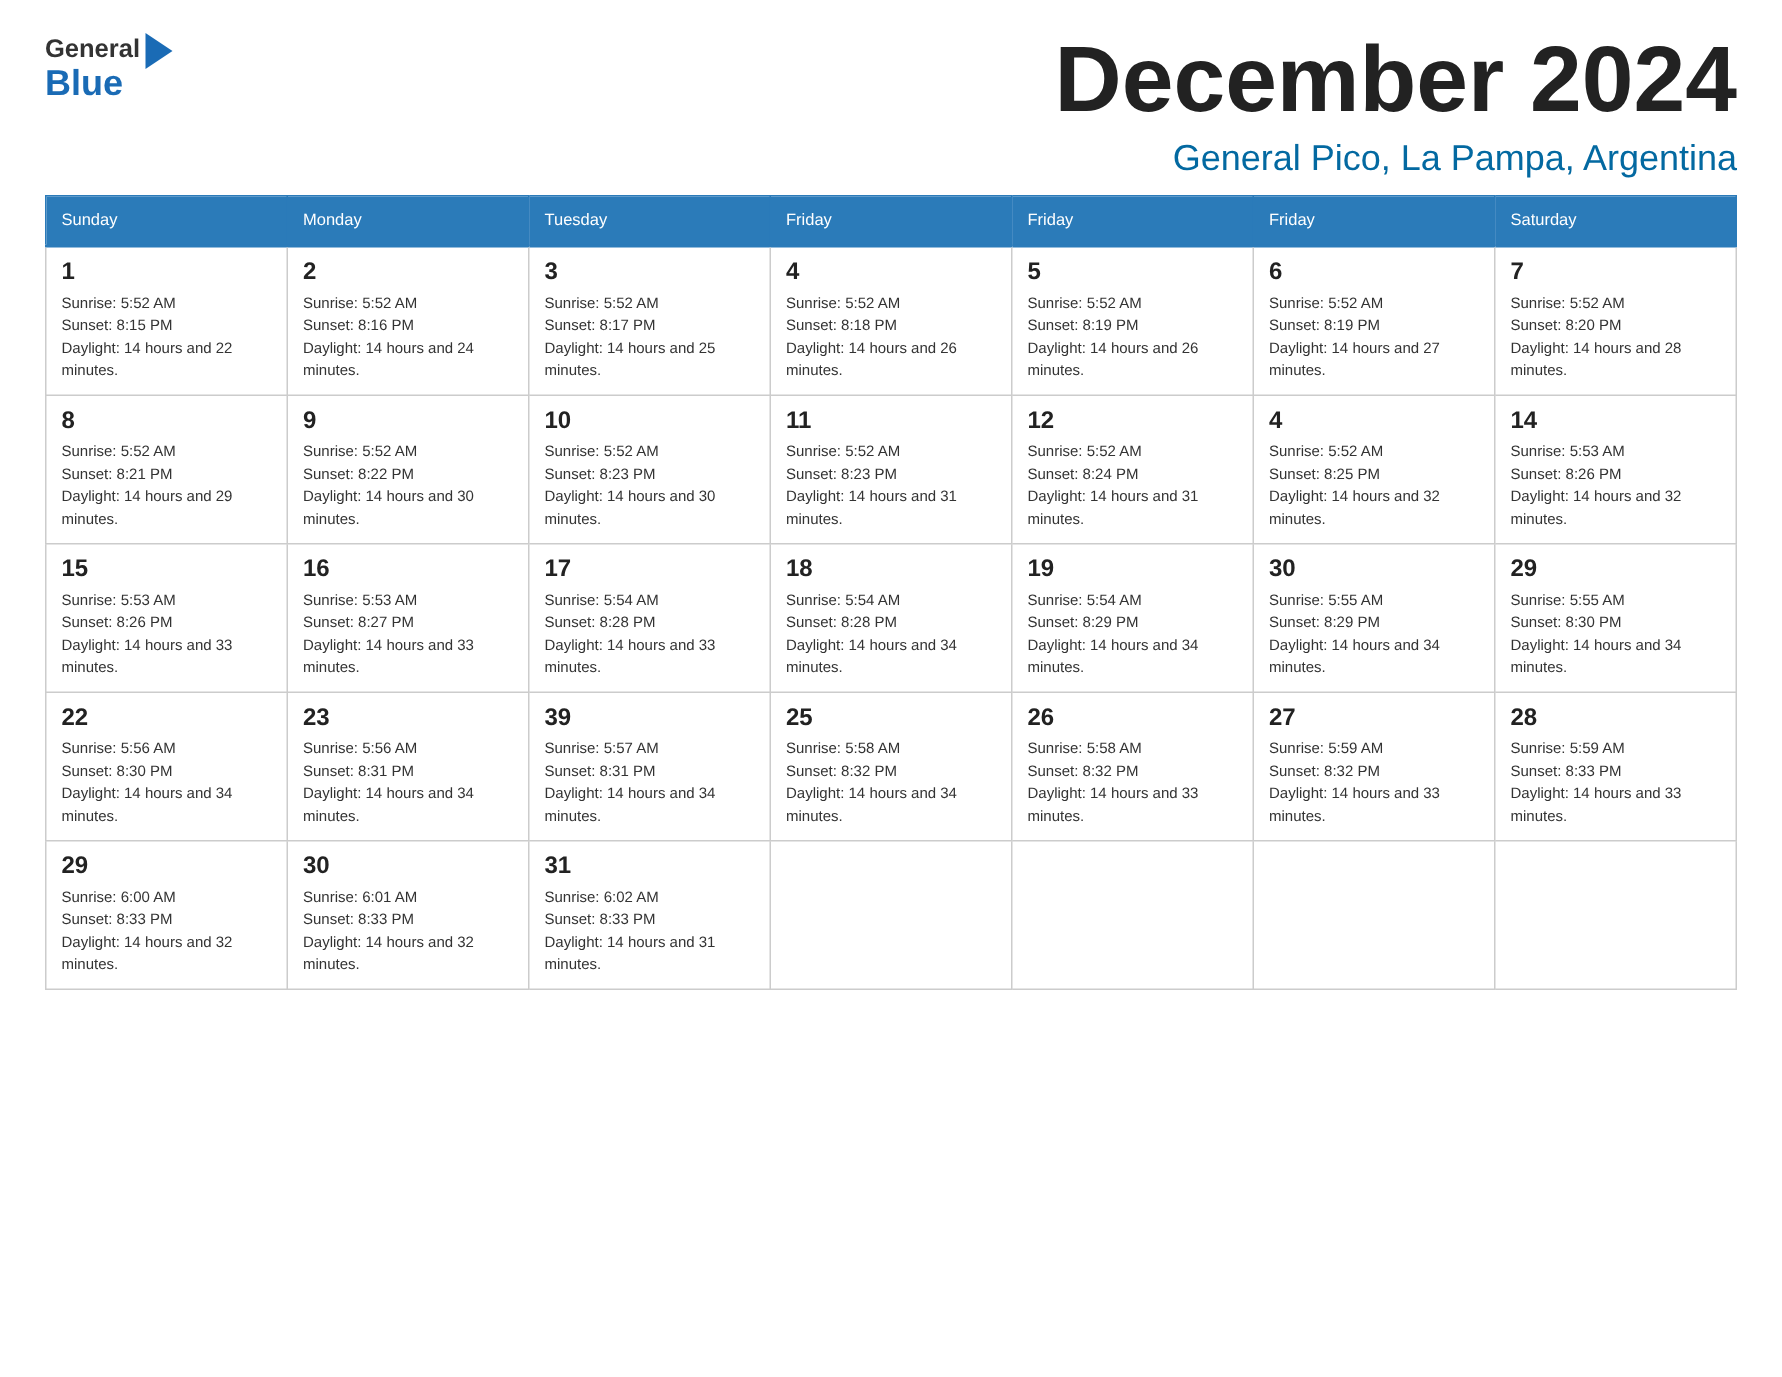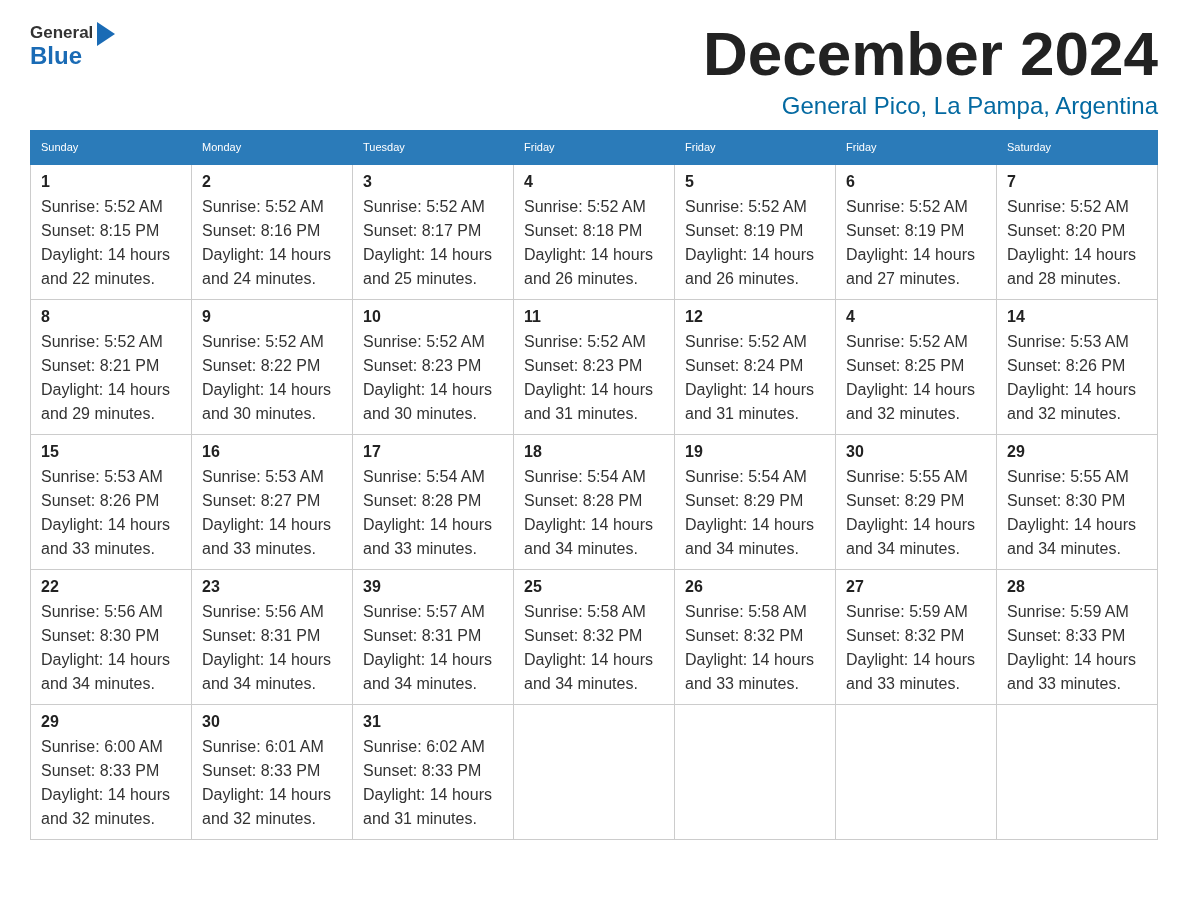--- a/index.html
+++ b/index.html
@@ -61,21 +61,21 @@
       border-top: 2px solid #2b7bb9;
     }
     .day-number {
       font-size: 16px;
       font-weight: bold;
       color: #222;
       display: block;
       margin-bottom: 4px;
     }
     .day-info {
-      font-size: 16px;
+      font-size: 10px;
       line-height: 1.5;
       color: #333;
     }
     .empty-cell {
       background: #fff;
     }
     .logo-container {
       display: flex;
       flex-direction: column;
       align-items: flex-start;

